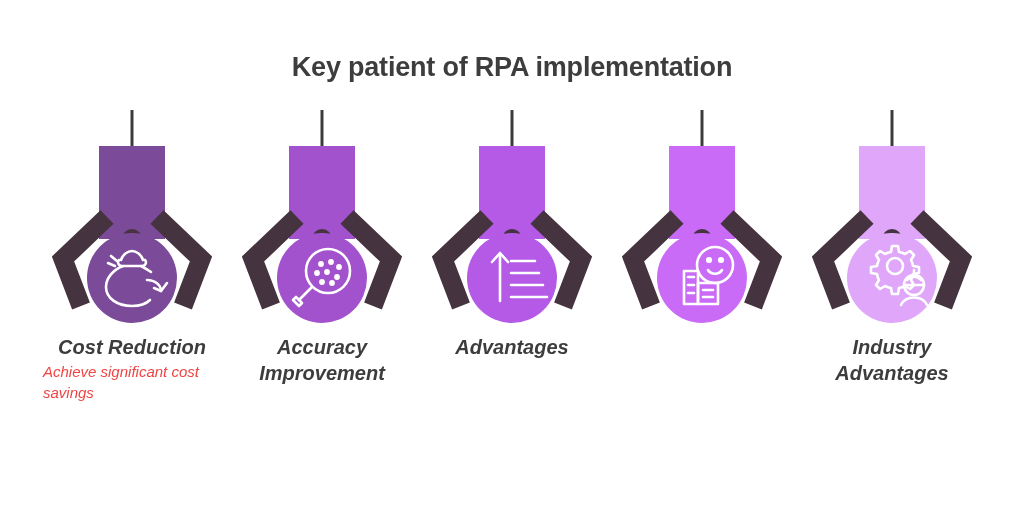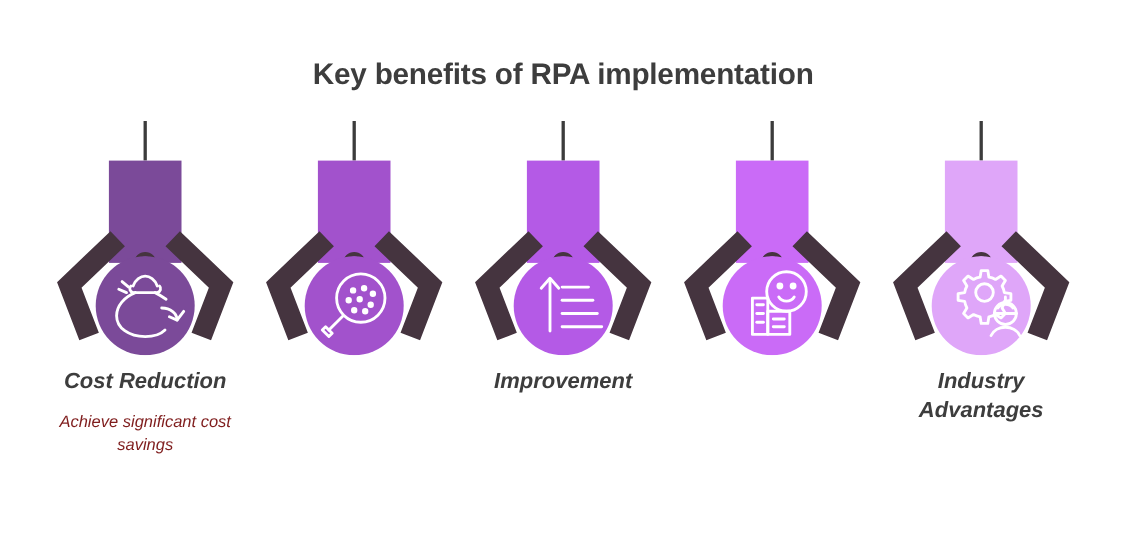--- a/index.html
+++ b/index.html
@@ -60,33 +60,33 @@
     font-size: 20px;
     font-weight: bold;
     color: #3d3d3d;
     text-align: center;
     line-height: 1.28;
     margin-top: 12px;
     width: 185px;
   }
   .col-desc {
     font-size: 15px;
-    color: #7f1d1d;
-    text-align: center;
+    color: #ef4444;
+    text-align: left;
     line-height: 1.45;
-    margin-top: 12px;
+    margin-top: 0;
     width: 178px;
   }
 </style>
 </head>
 <body>
 
 <div id="infographic">
 
-  <div class="page-title">Key benefits of RPA implementation</div>
+  <div class="page-title">Key patient of RPA implementation</div>
 
   <div class="columns">
 
     <div class="col">
       <div class="robot">
         <svg width="190" height="215" viewBox="0 0 190 215">
           <line x1="95" y1="2" x2="95" y2="38" stroke="#3C3C3C" stroke-width="3"></line>
           <rect x="62" y="38" width="66" height="93" fill="#7B4A99"></rect>
           <path d="M74 131 a21 21 0 0 0 42 0 z" fill="#45343F"></path>
           <circle cx="95" cy="131" r="8" fill="none" stroke="#45343F" stroke-width="4"></circle>
@@ -126,20 +126,21 @@
             <circle cx="104" cy="154" r="1.6" fill="#FFFFFF"></circle>
             <circle cx="112" cy="159" r="1.6" fill="#FFFFFF"></circle>
             <circle cx="90" cy="165" r="1.6" fill="#FFFFFF"></circle>
             <circle cx="100" cy="164" r="1.6" fill="#FFFFFF"></circle>
             <circle cx="110" cy="169" r="1.6" fill="#FFFFFF"></circle>
             <circle cx="95" cy="174" r="1.6" fill="#FFFFFF"></circle>
             <circle cx="105" cy="175" r="1.6" fill="#FFFFFF"></circle>
           </g>
         </svg>
       </div>
+      <div class="col-title">Accuracy Improvement</div>
     </div>
 
     <div class="col">
       <div class="robot">
         <svg width="190" height="215" viewBox="0 0 190 215">
           <line x1="95" y1="2" x2="95" y2="38" stroke="#3C3C3C" stroke-width="3"></line>
           <rect x="62" y="38" width="66" height="93" fill="#B45AE6"></rect>
           <path d="M74 131 a21 21 0 0 0 42 0 z" fill="#45343F"></path>
           <circle cx="95" cy="131" r="8" fill="none" stroke="#45343F" stroke-width="4"></circle>
           <path d="M70 109 L26 151 L44 198" fill="none" stroke="#45343F" stroke-width="19" stroke-linejoin="miter" stroke-linecap="butt"></path>
@@ -148,21 +149,21 @@
           <g fill="none" stroke="#FFFFFF" stroke-width="2.6" stroke-linecap="round" stroke-linejoin="round">
             <line x1="83" y1="193" x2="83" y2="146"></line>
             <path d="M75 154 l8 -9 l8 9"></path>
             <line x1="94" y1="153" x2="118" y2="153"></line>
             <line x1="94" y1="165" x2="122" y2="165"></line>
             <line x1="94" y1="177" x2="126" y2="177"></line>
             <line x1="94" y1="189" x2="130" y2="189"></line>
           </g>
         </svg>
       </div>
-      <div class="col-title">Improvement</div>
+      <div class="col-title">Advantages</div>
     </div>
 
     <div class="col">
       <div class="robot">
         <svg width="190" height="215" viewBox="0 0 190 215">
           <line x1="95" y1="2" x2="95" y2="38" stroke="#3C3C3C" stroke-width="3"></line>
           <rect x="62" y="38" width="66" height="93" fill="#CA6BF7"></rect>
           <path d="M74 131 a21 21 0 0 0 42 0 z" fill="#45343F"></path>
           <circle cx="95" cy="131" r="8" fill="none" stroke="#45343F" stroke-width="4"></circle>
           <path d="M70 109 L26 151 L44 198" fill="none" stroke="#45343F" stroke-width="19" stroke-linejoin="miter" stroke-linecap="butt"></path>

